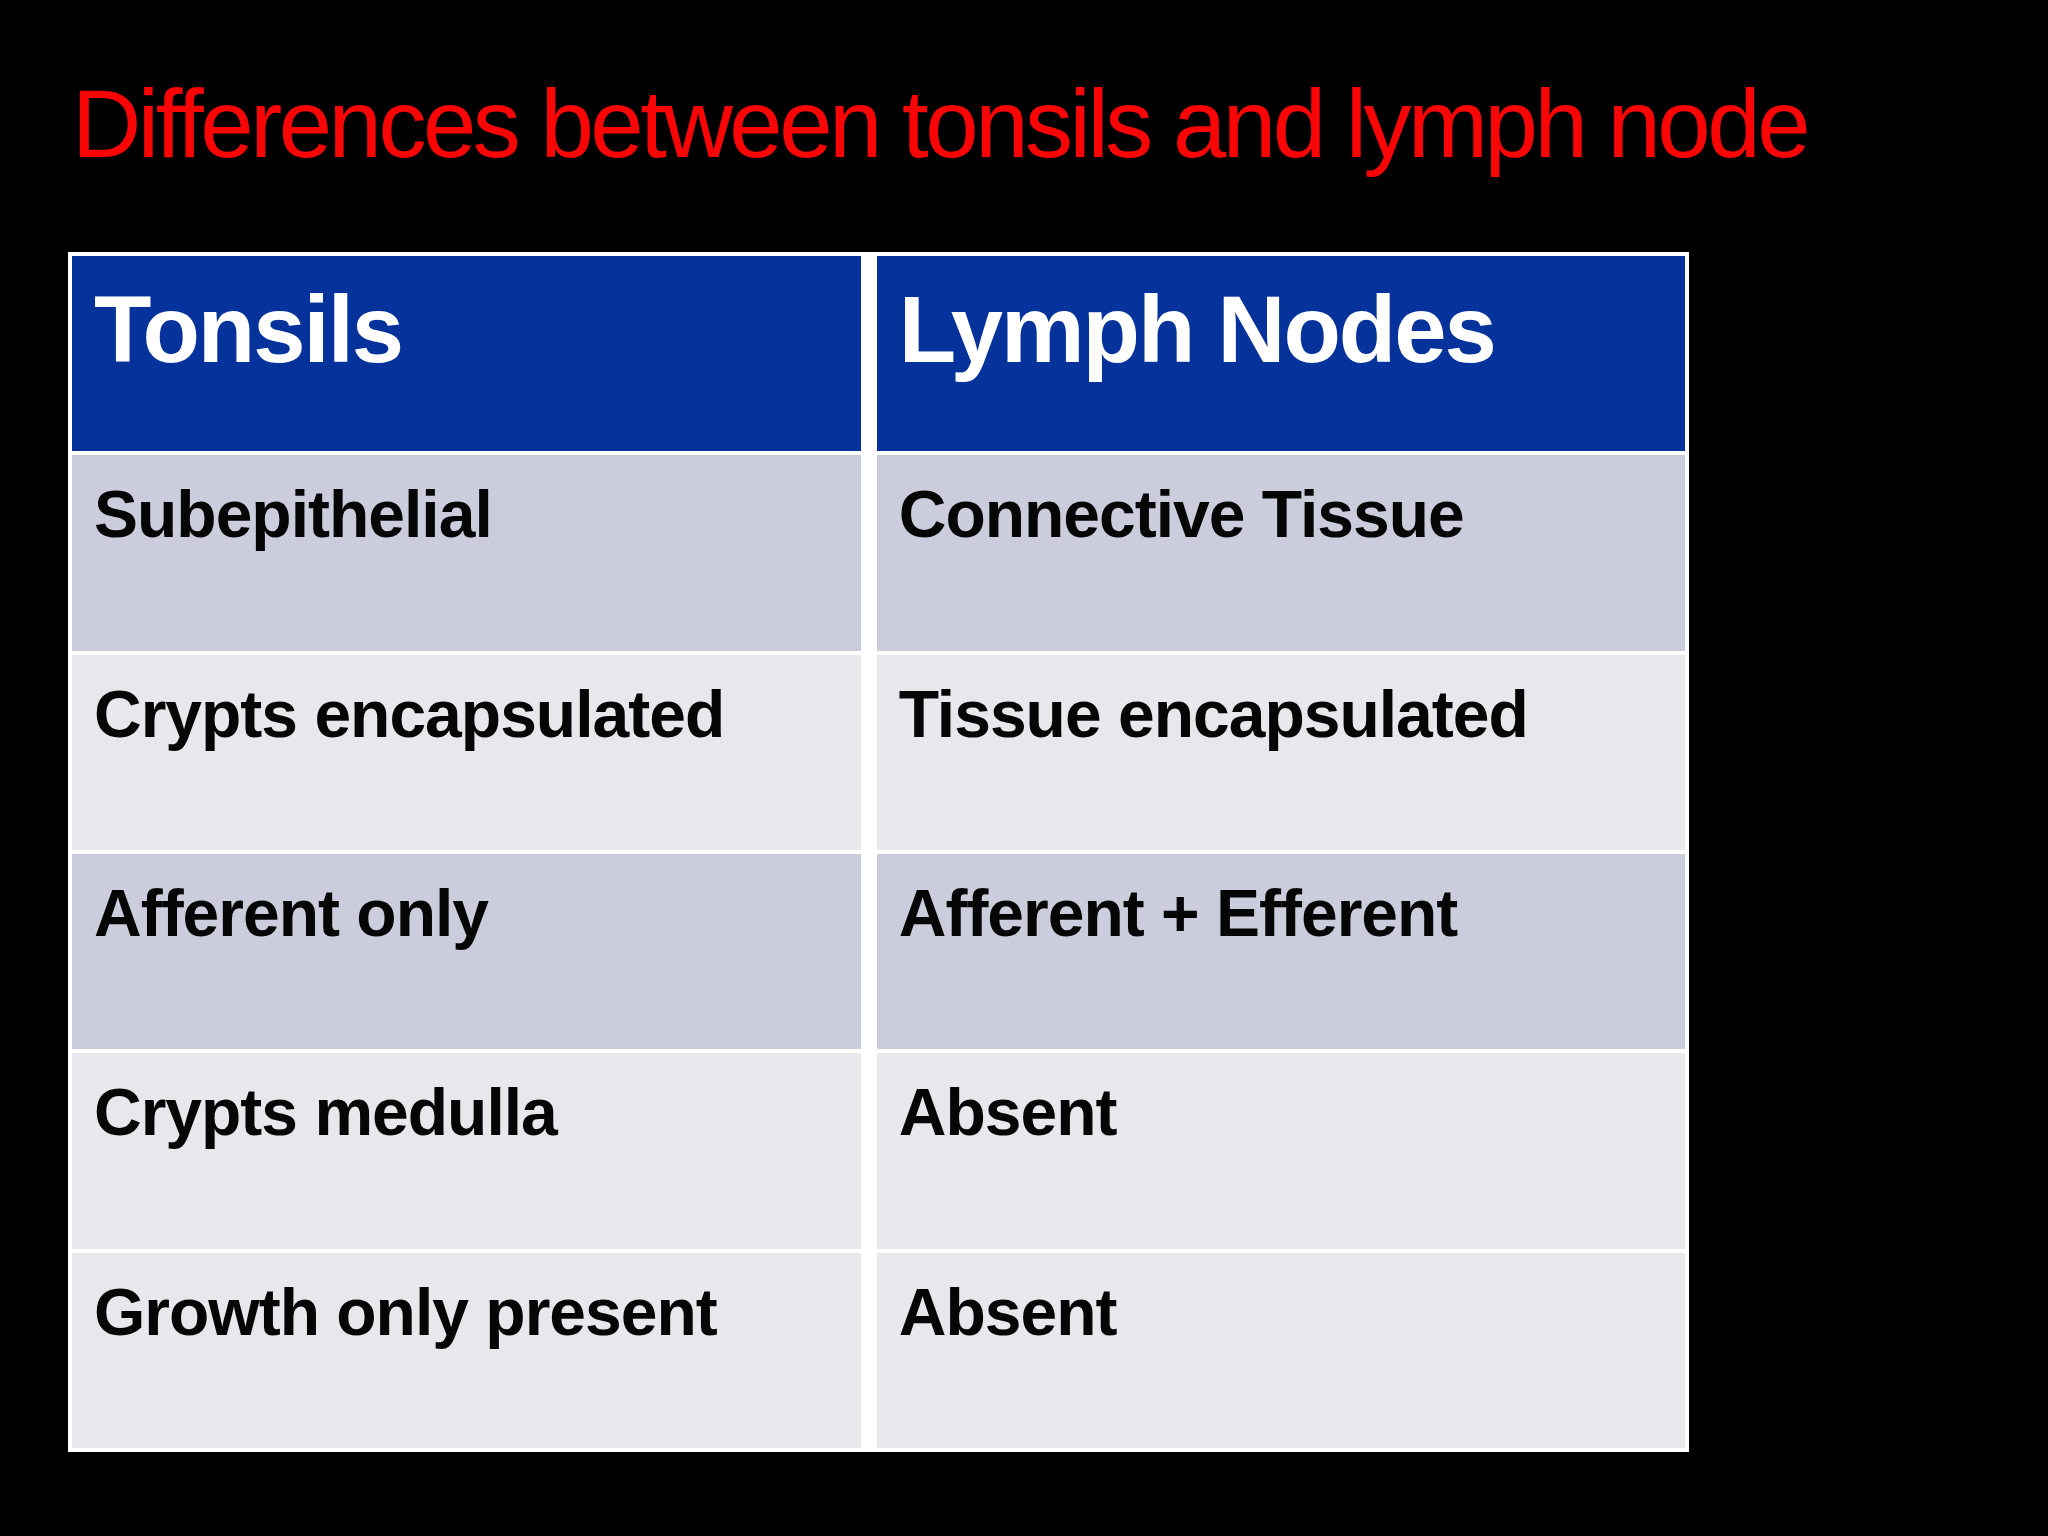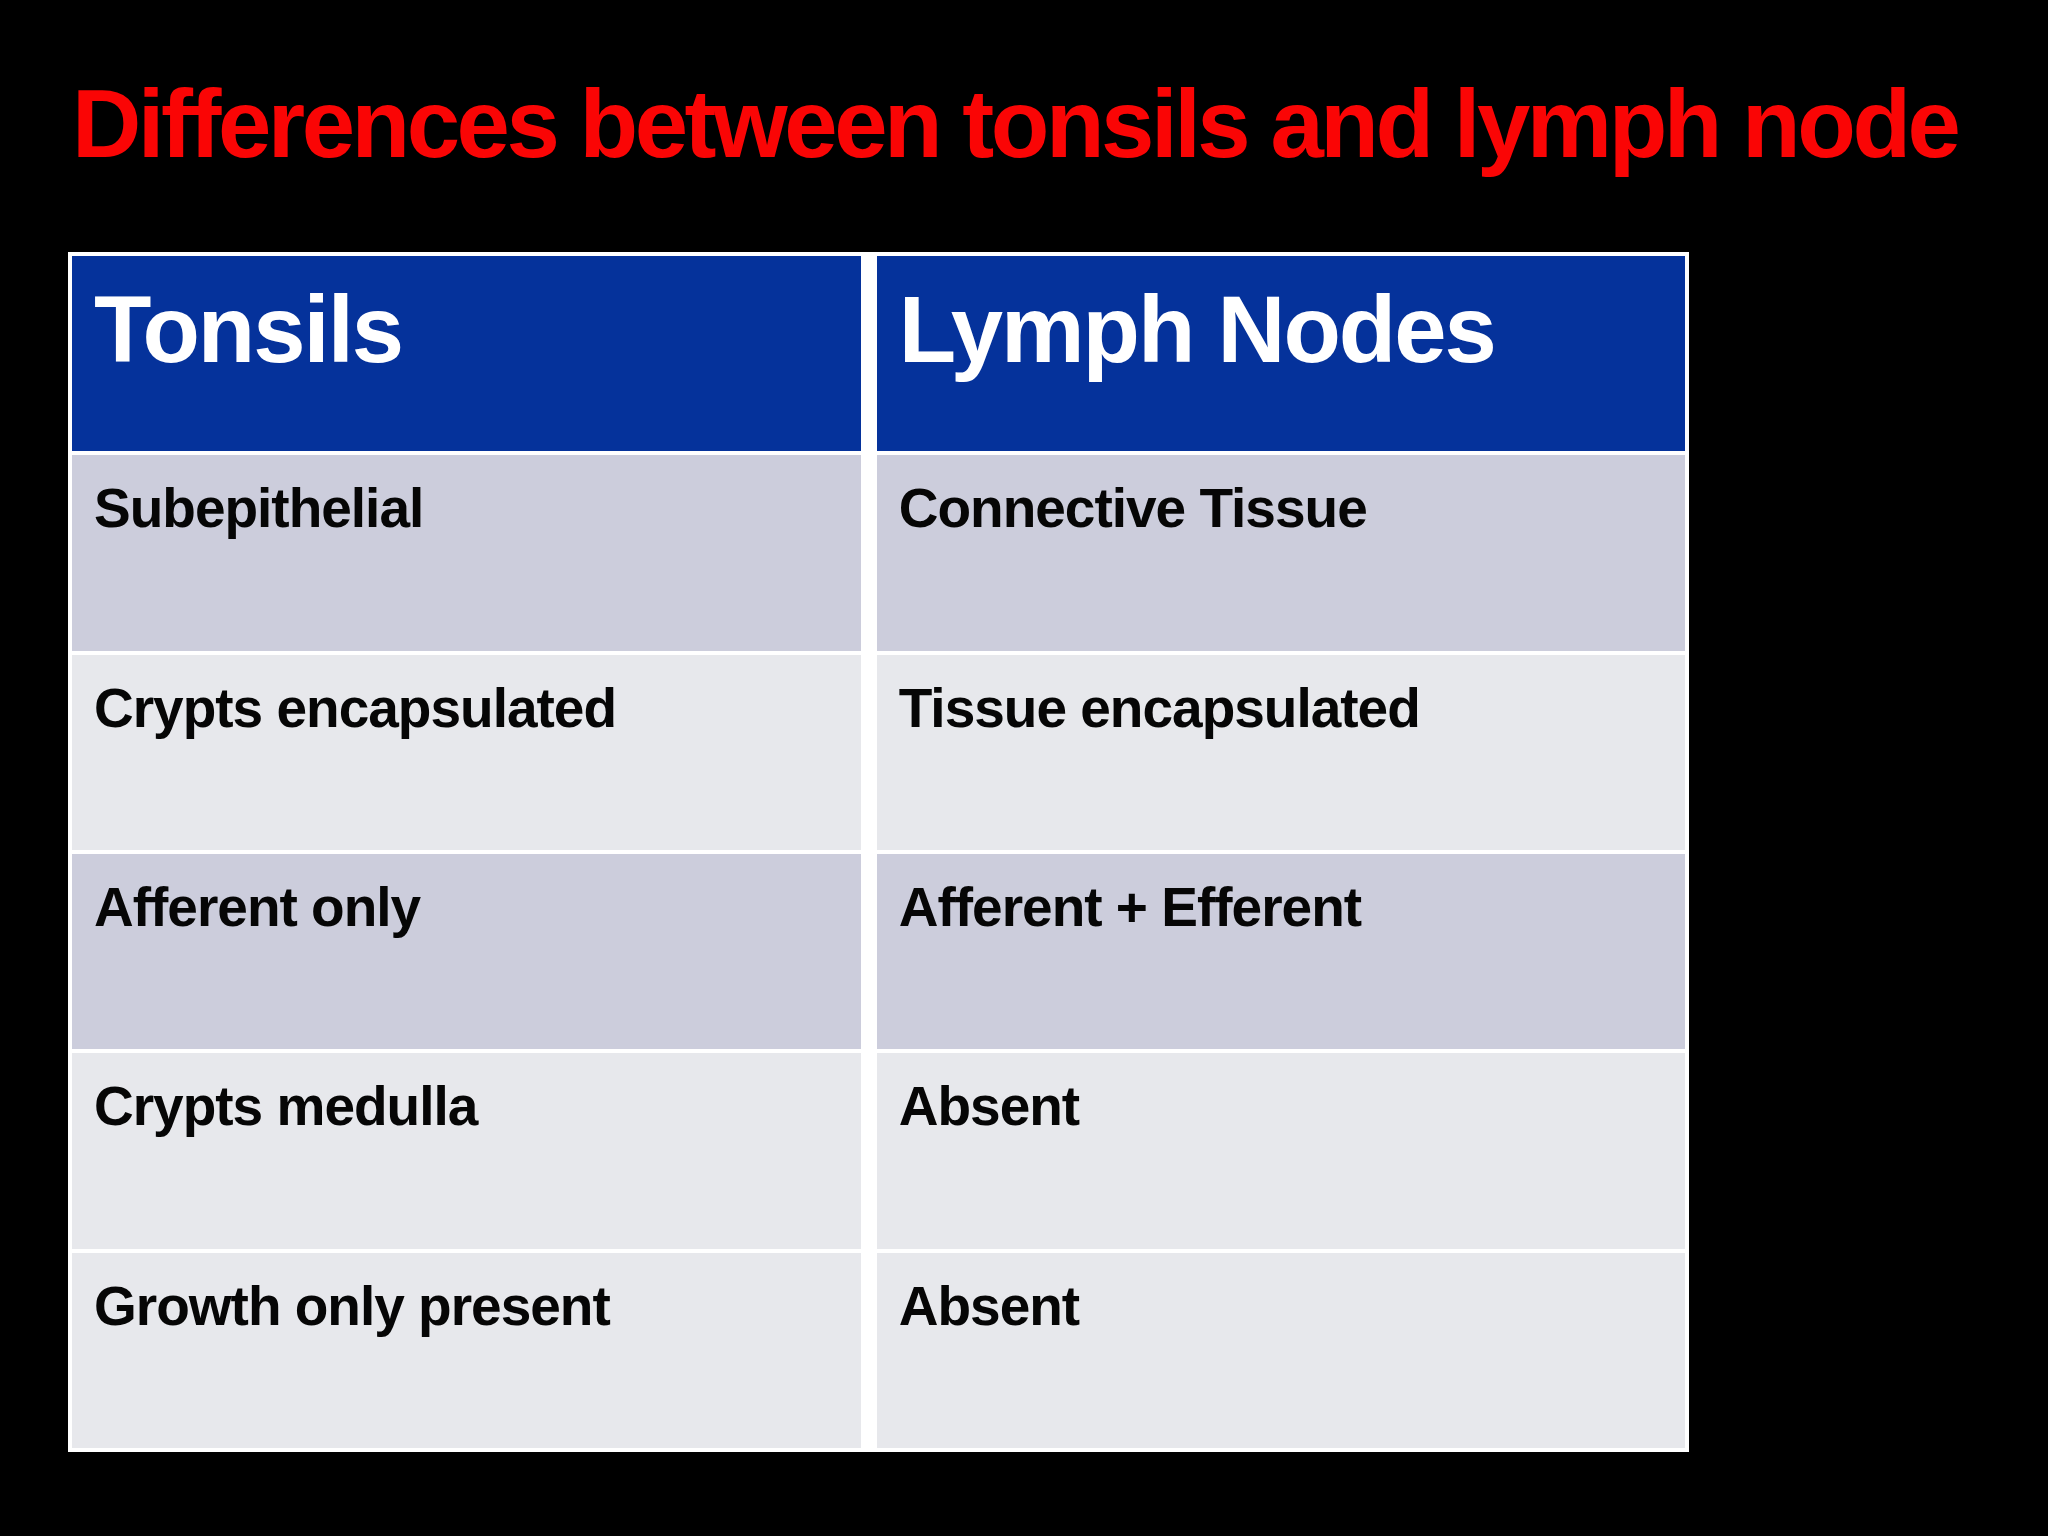--- a/index.html
+++ b/index.html
@@ -13,21 +13,21 @@
     position: relative;
     overflow: hidden;
     font-family: "Liberation Sans", sans-serif;
   }
 
   .slide-title {
     position: absolute;
     left: 72px;
     top: 62px;
     font-size: 96px;
-    font-weight: bold;
+    font-weight: normal;
     letter-spacing: -3.5px;
     line-height: 1.3;
     white-space: nowrap;
     color: var(--title-red, #fa0505);
   }
 
   .comparison-table {
     position: absolute;
     left: 68px;
     top: 252px;
@@ -45,21 +45,21 @@
   .t-row {
     flex: 1;
     display: flex;
     gap: 4px;
     min-height: 0;
   }
 
   .t-cell {
     box-sizing: border-box;
     padding: 22px 12px 0 22px;
-    font-size: 55px;
+    font-size: 66px;
     font-weight: bold;
     letter-spacing: -1px;
     line-height: 1.15;
     color: var(--body-text, #060606);
     overflow: hidden;
   }
 
   .t-cell.col-left  { flex: 0 0 48.9%; }
   .t-cell.col-right { flex: 1; margin-left: 12px; }
 

